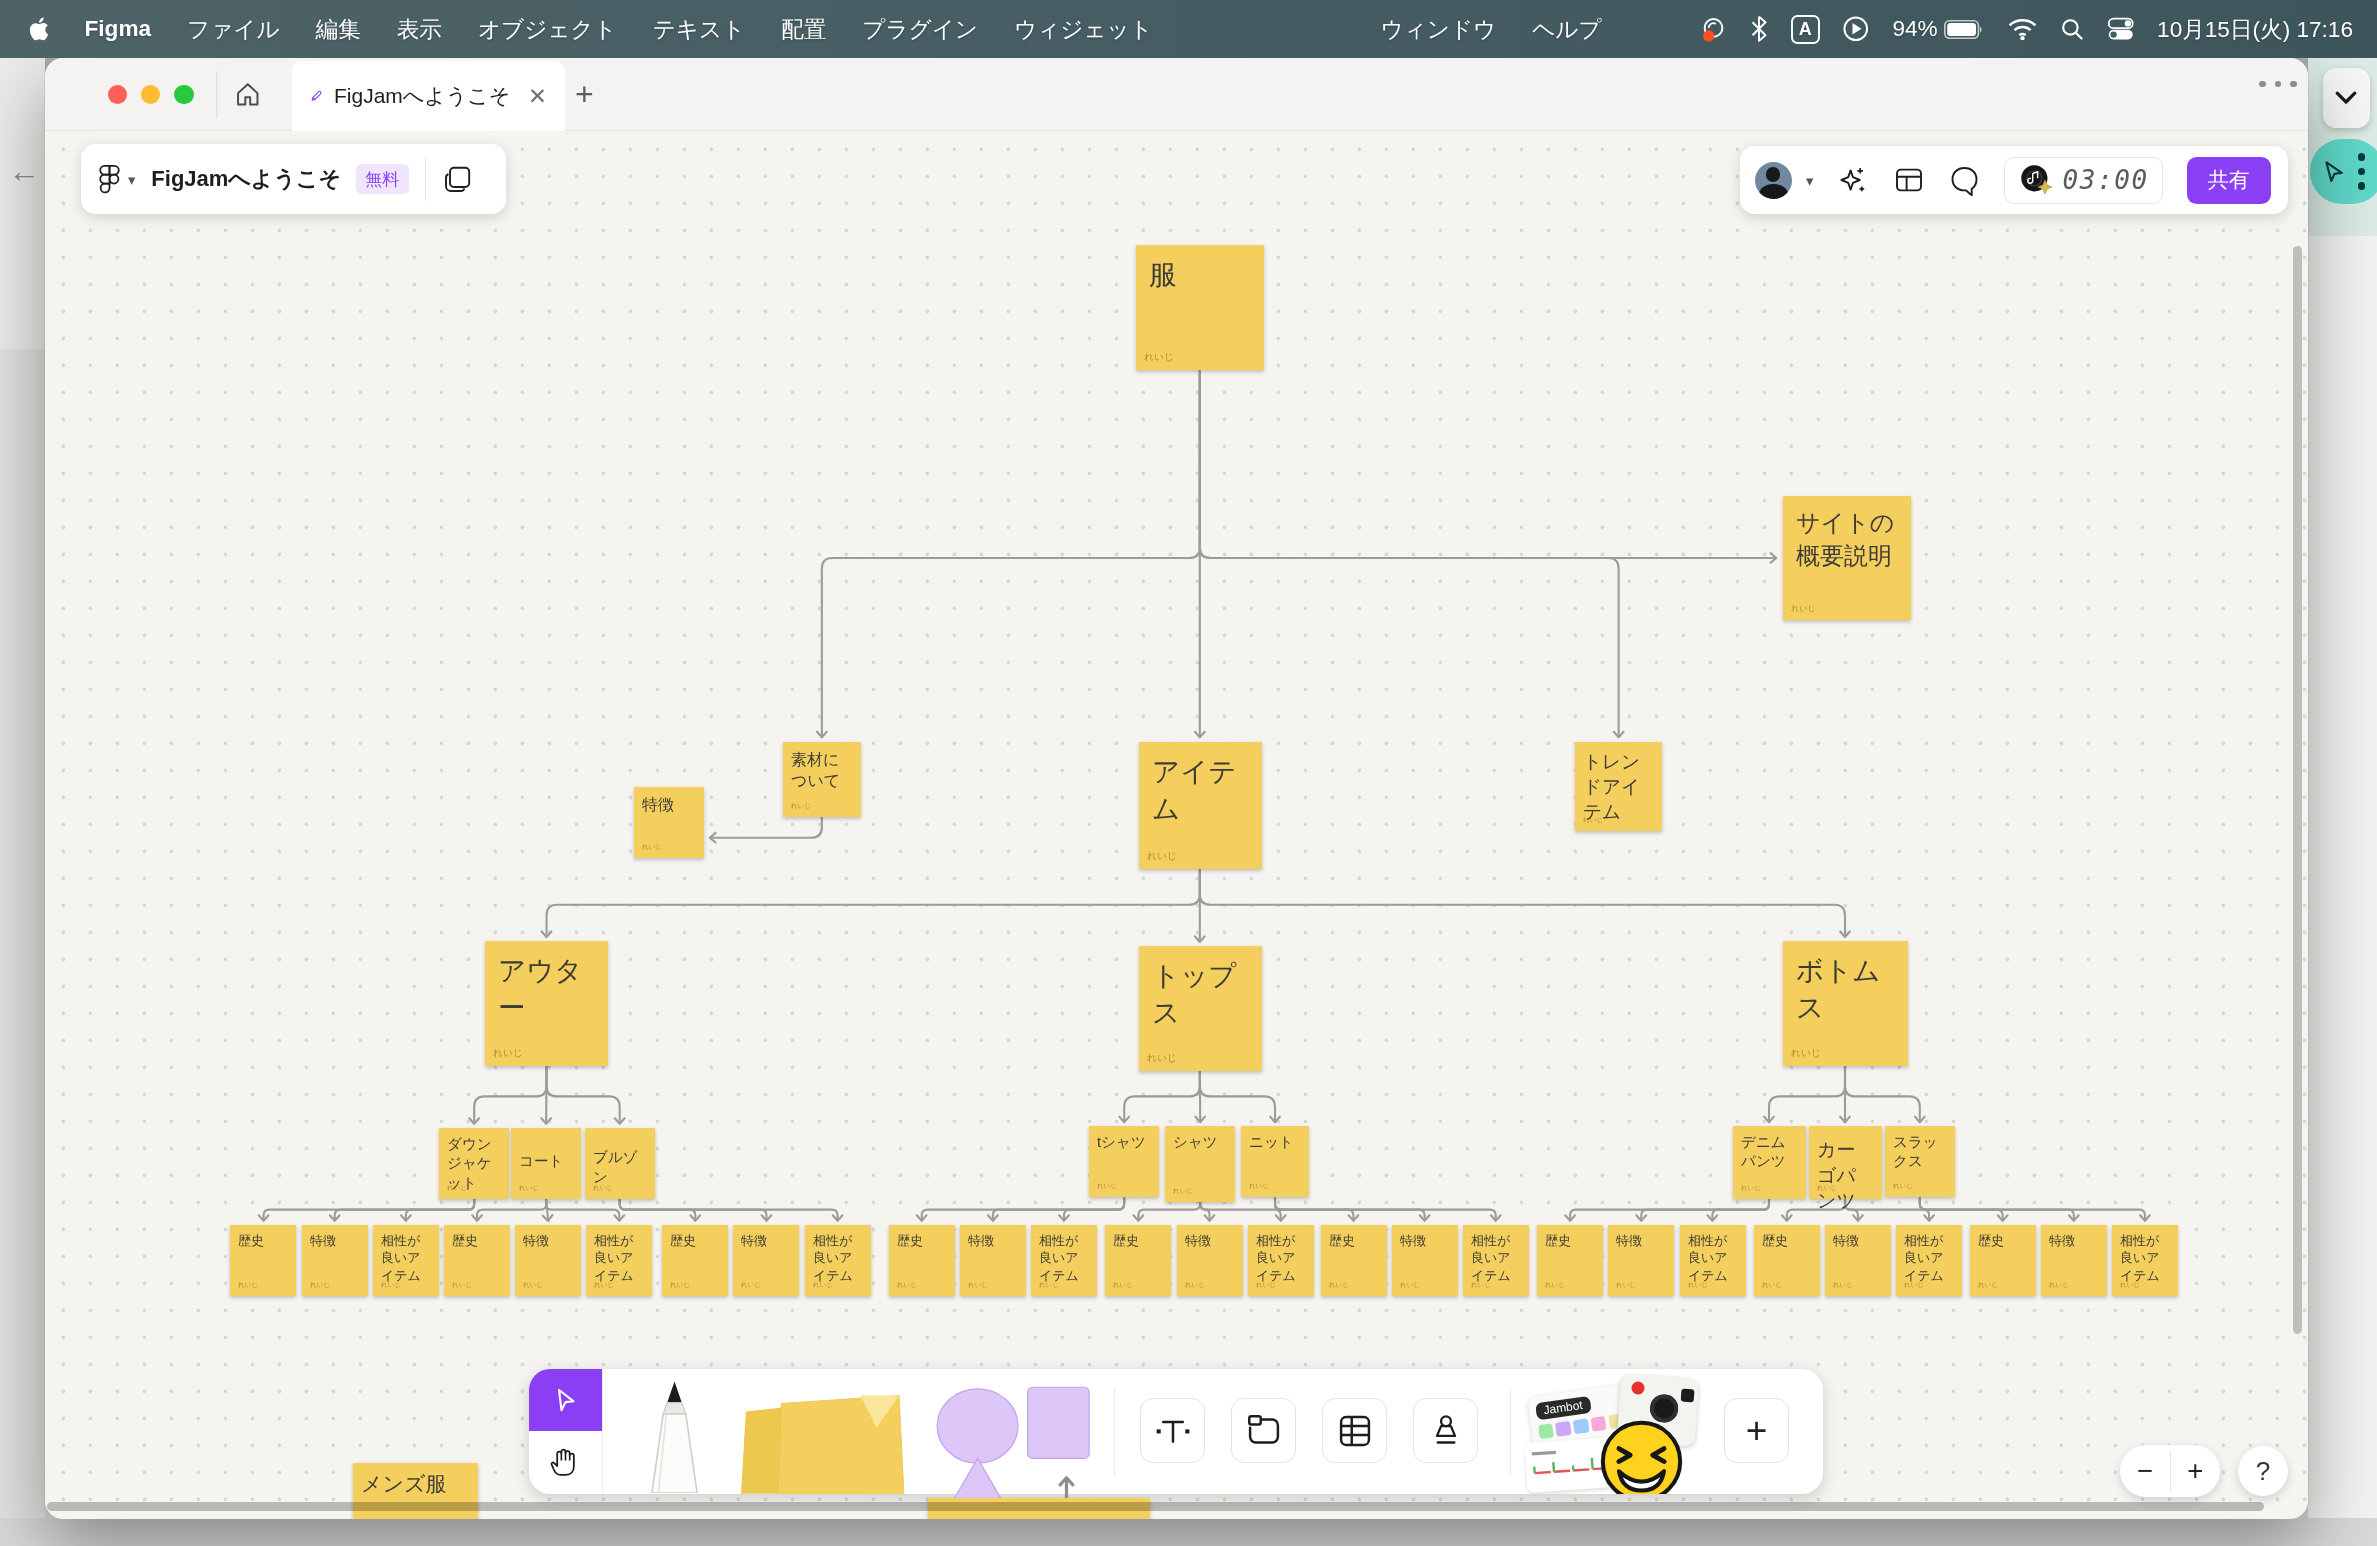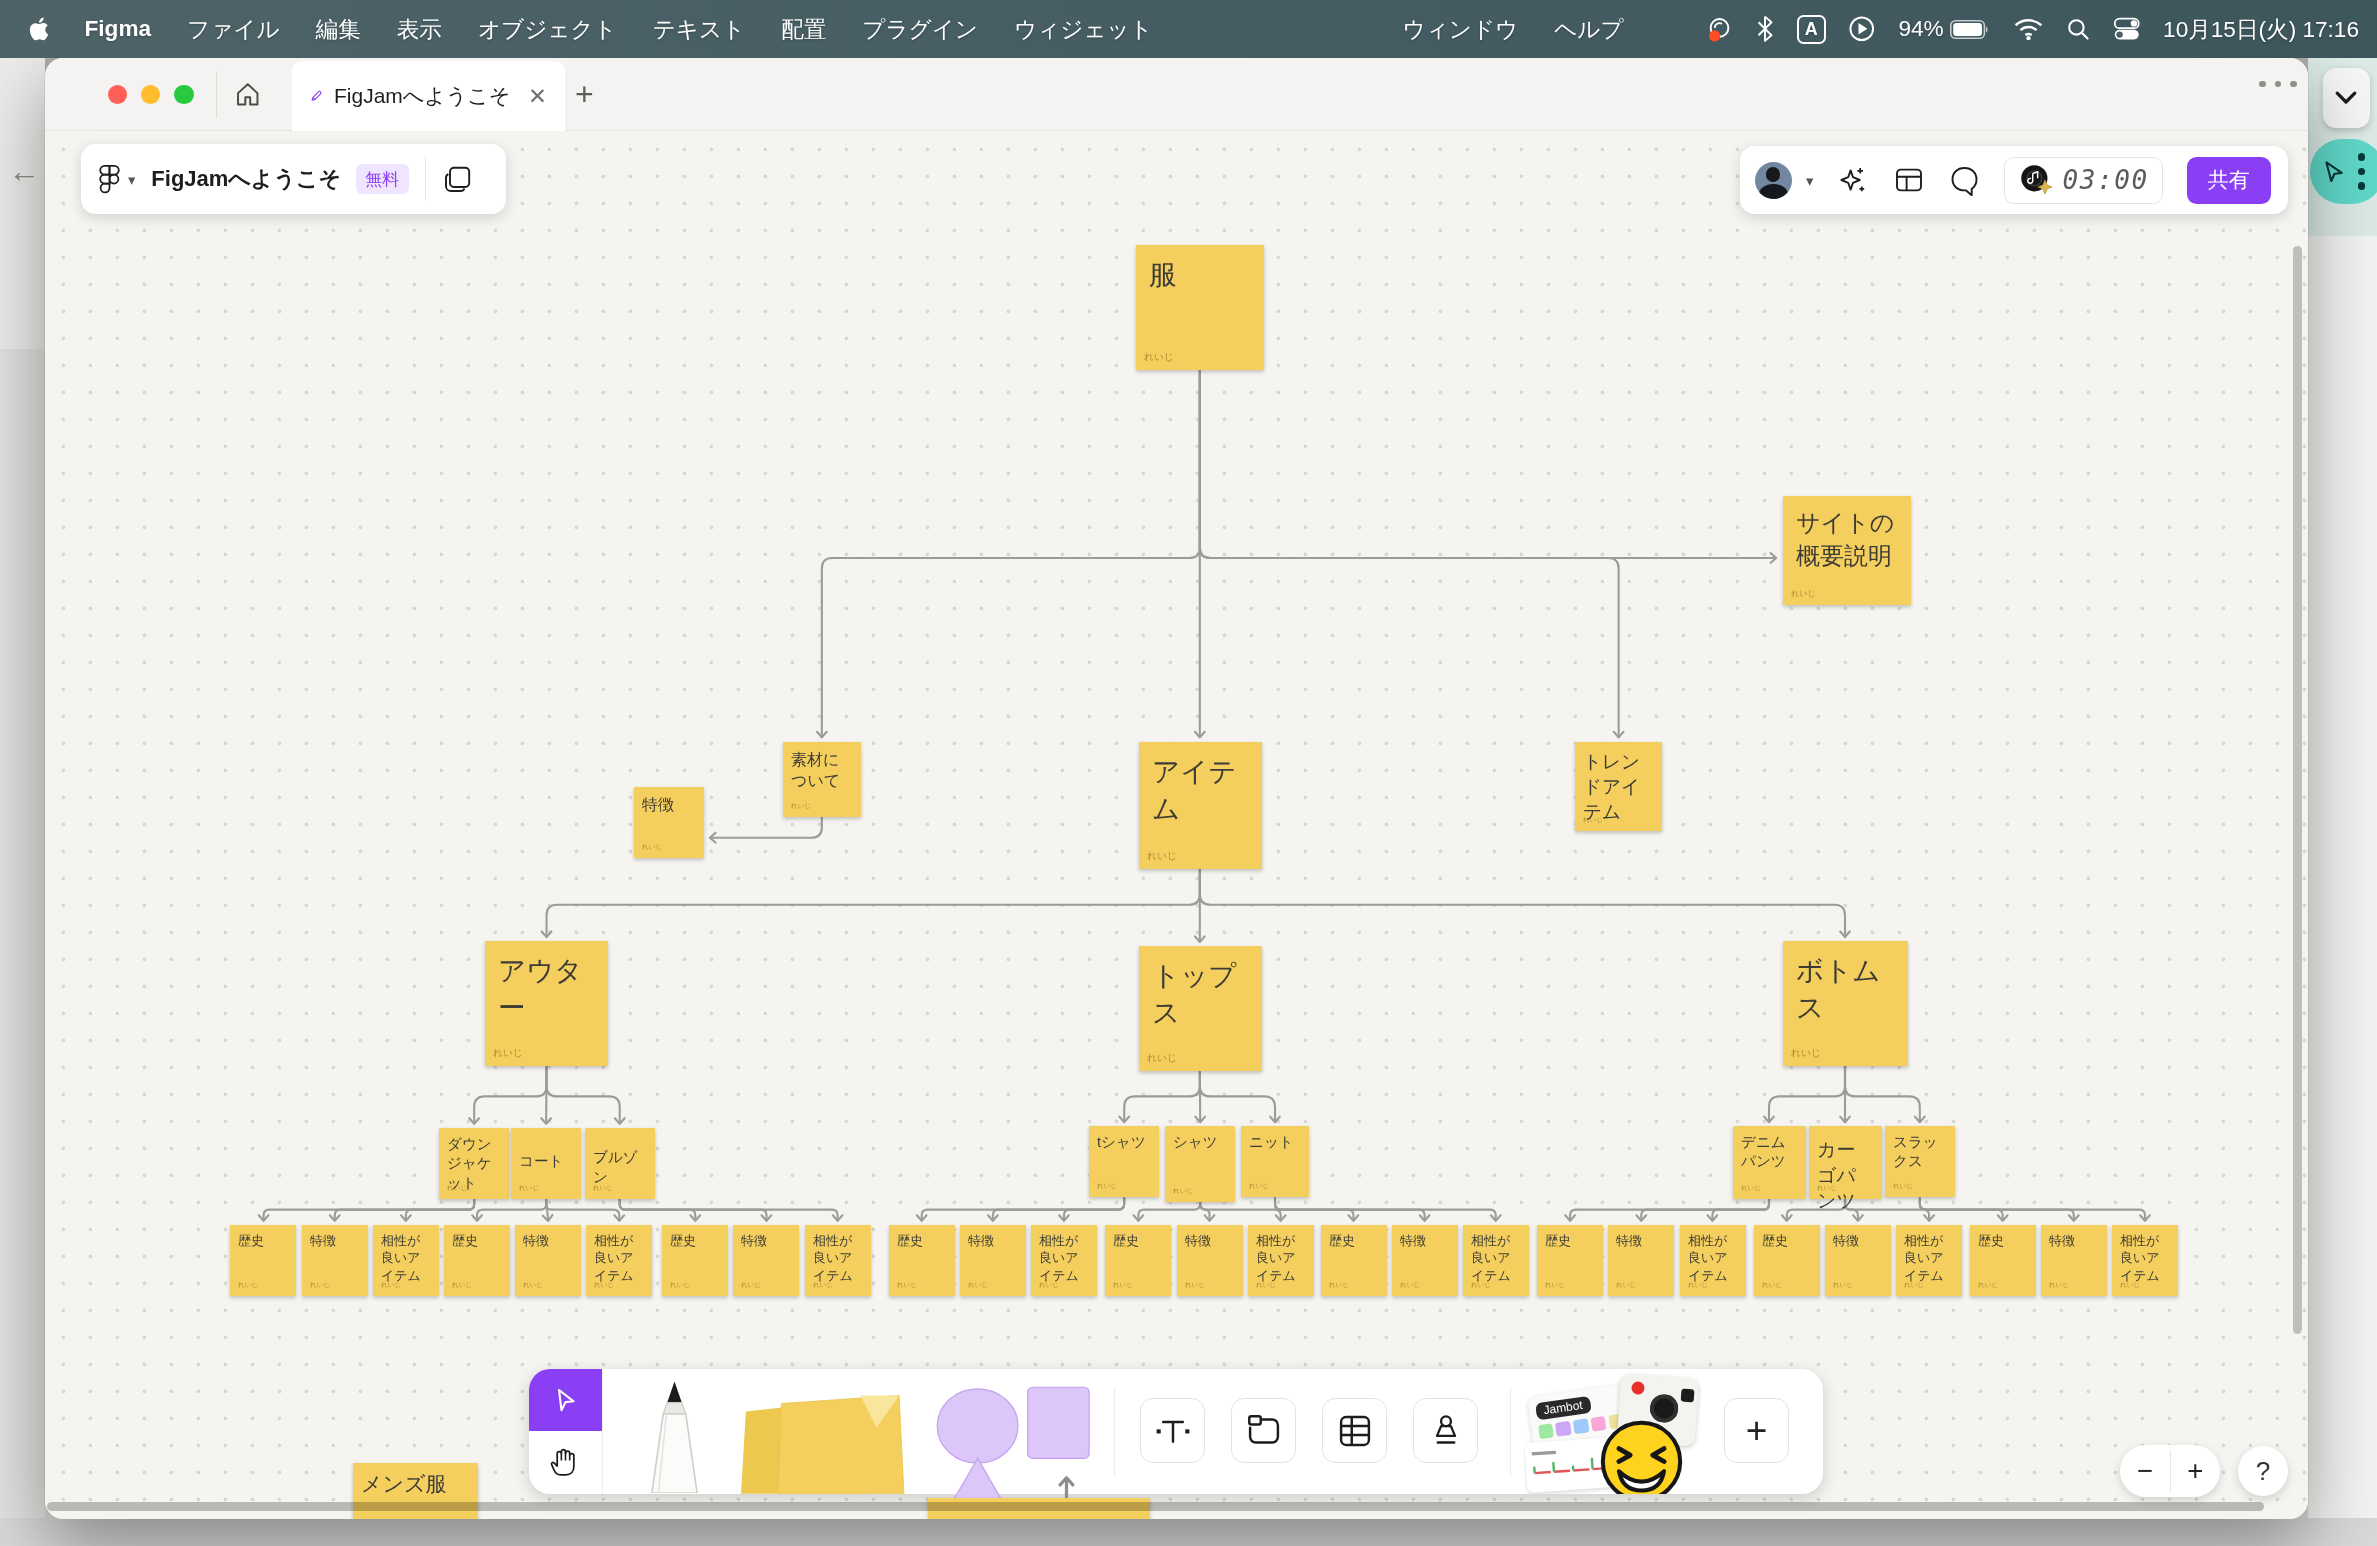--- a/index.html
+++ b/index.html
@@ -10,21 +10,21 @@
     position:relative;
   }
   
   .menubar{position:absolute;left:0;top:0;width:2377px;height:58px;
     background:linear-gradient(90deg,#4d6368 0%,#465d63 45%,#3d565c 100%);
     display:flex;align-items:center;color:#fff;font-size:22.6px;
     text-shadow:0 0.8px 2.4px rgba(0,0,0,.25);z-index:50;}
   .menubar .left{display:flex;align-items:center;gap:36px;padding-left:27.5px;}
   .menubar .appname{font-weight:700;}
   .menubar .mitem{white-space:nowrap;}
-  .menubar .right{margin-left:auto;display:flex;align-items:center;gap:24px;padding-right:18px;}
+  .menubar .right{margin-left:auto;display:flex;align-items:center;gap:40px;padding-right:24px;}
   .menubar .rmenu{display:flex;gap:36px;margin-right:57px;}
   .statusicons{display:flex;align-items:center;gap:22.6px;}
   .statusicons svg{display:block;}
   .battwrap{display:flex;align-items:center;gap:6.5px;}
   .inputbadge{width:29px;height:29px;border:2px solid #fff;border-radius:6.5px;
     display:flex;align-items:center;justify-content:center;font-size:18px;font-weight:700;}
   .dtime{white-space:nowrap;}
   
   .leftstrip{position:absolute;left:0;top:58px;width:45px;height:1460px;background:#ececea;z-index:5;}
   .leftstrip .lower{position:absolute;left:0;top:291px;width:100%;bottom:0;background:#e2e2e0;}
@@ -452,21 +452,21 @@
         <span>+</span>
       </div>
       <div class="help-btn">?</div>
 
       <div class="hscroll"></div>
       <div class="vscroll"></div>
     <div class="note" style="left: 1136px; top: 245px; width: 128px; height: 125px;">
           <div class="lbl" style="font-size: 27.5px; padding: 11.3px 13px;">服</div>
           <div class="auth" style="font-size: 9.7px;">れいじ</div>
         </div>
-        <div class="note" style="left: 1783px; top: 496px; width: 128px; height: 109px;">
+        <div class="note" style="left: 1783px; top: 496px; width: 128px; height: 124px;">
           <div class="lbl" style="font-size: 24px; padding: 11.3px 13px;">サイトの概要説明</div>
           <div class="auth" style="font-size: 8px;">れいじ</div>
         </div>
         <div class="note" style="left: 783px; top: 742px; width: 78px; height: 75px;">
           <div class="lbl" style="font-size: 16px; padding: 6.5px 8px;">素材について</div>
           <div class="auth" style="font-size: 6.5px;">れいじ</div>
         </div>
         <div class="note" style="left: 634px; top: 787px; width: 70px; height: 71px;">
           <div class="lbl" style="font-size: 16px; padding: 6.5px 8px;">特徴</div>
           <div class="auth" style="font-size: 6.5px;">れいじ</div>

